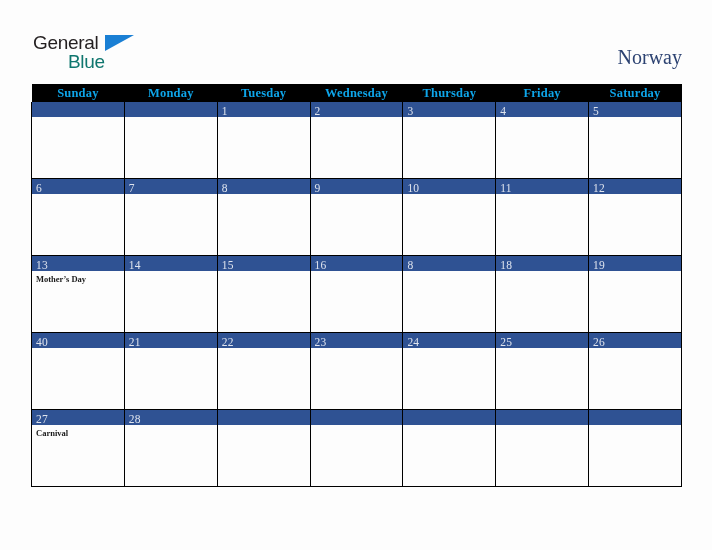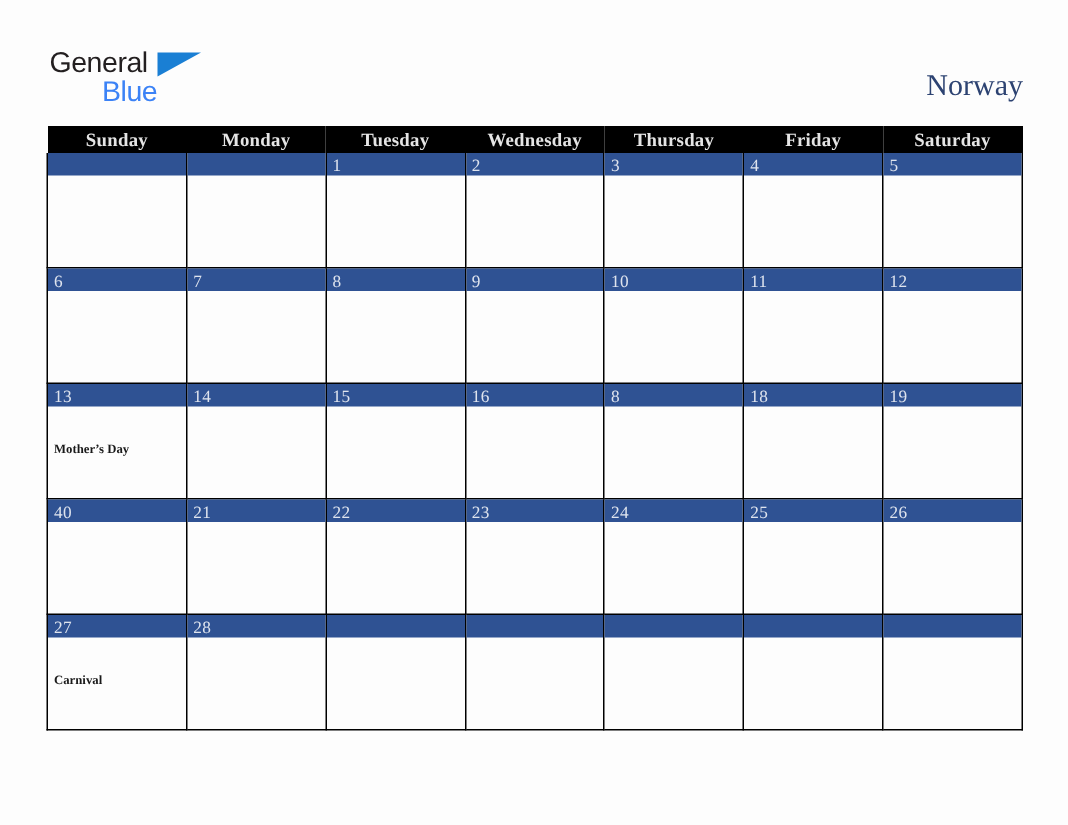--- a/index.html
+++ b/index.html
@@ -50,21 +50,21 @@
     height: 0;
     border-left: 29px solid #1a7fd4;
     border-bottom: 16px solid transparent;
   }
   .logo-blue {
     position: absolute;
     left: 35px;
     top: 19px;
     font-family: "Liberation Sans", sans-serif;
     font-size: 19px;
-    color: #3b82f6;
+    color: #0f766e;
     letter-spacing: -0.3px;
     line-height: 20px;
   }
 
   
   .cal-title {
     position: absolute;
     left: 0;
     top: 28px;
     width: 712px;
@@ -97,21 +97,21 @@
     table-layout: fixed;
   }
   .calendar th,
   .calendar td {
     padding: 0;
     margin: 0;
   }
 
   .dow-row th {
     background: #000000;
-    color: #e5e5e5;
+    color: #0ea5e9;
     font-family: "Liberation Serif", serif;
     font-size: 12.5px;
     font-weight: bold;
     height: 18px;
     line-height: 18px;
     text-align: center;
     letter-spacing: 0.2px;
   }
 
   .week-row td {
@@ -135,21 +135,20 @@
     box-sizing: border-box;
   }
   .daynum {
     font-family: "Liberation Serif", serif;
     font-size: 11.5px;
     color: #dfe4ee;
     letter-spacing: 0.2px;
   }
   .events {
     padding: 3px 4px 0 4px;
-    margin-top: 20px;
   }
   .event {
     font-family: "Liberation Serif", serif;
     font-size: 8.5px;
     color: #1a1a1a;
     line-height: 11px;
     white-space: nowrap;
     font-weight: bold;
   }
 </style>

